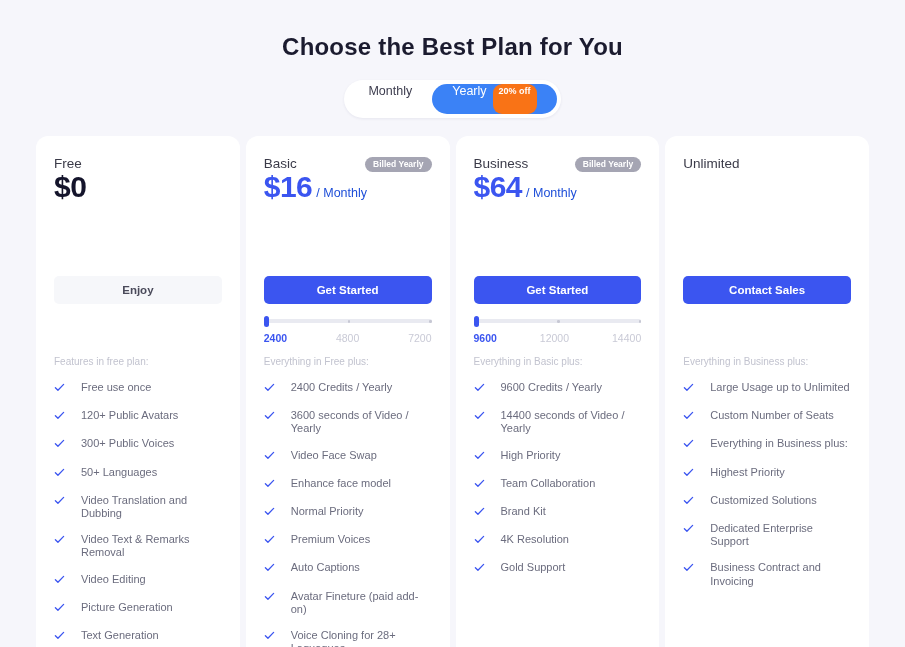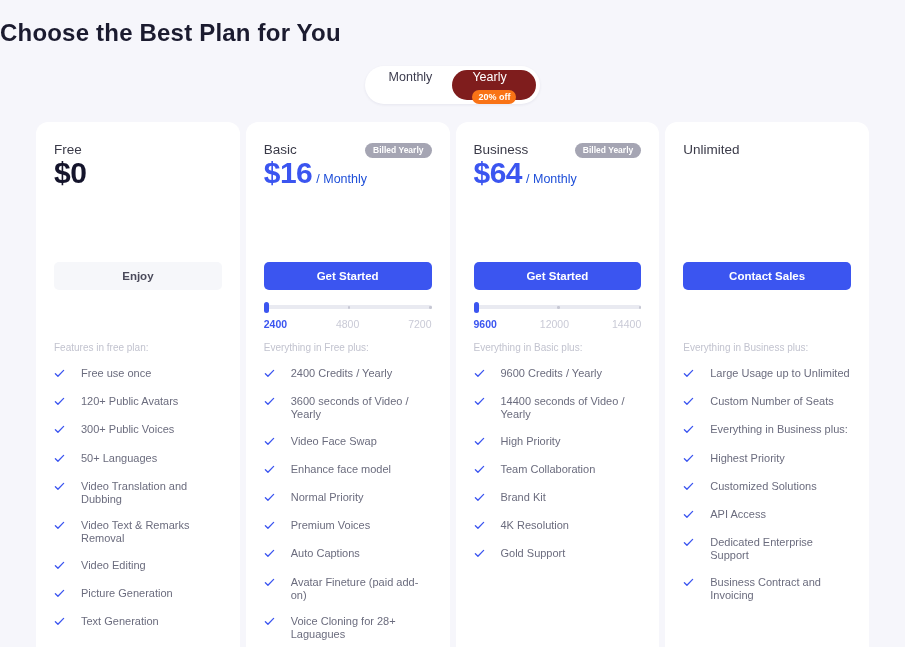--- a/index.html
+++ b/index.html
@@ -5,46 +5,46 @@
   * { box-sizing: border-box; margin: 0; padding: 0; }
   html, body {
     width: 905px; height: 647px;
     background: #f6f6fb;
     font-family: "Liberation Sans", sans-serif;
     overflow: hidden;
   }
   .page { position: relative; width: 905px; height: 647px; }
 
   .page-title {
-    text-align: left;
+    text-align: center;
     font-size: 24px;
     font-weight: bold;
     color: #1b1b2f;
     letter-spacing: .2px;
-    padding-top: 19px;
+    padding-top: 33px;
   }
 
   
   .toggle-wrap { display: flex; justify-content: center; margin-top: 19px; }
   .toggle {
     display: flex; align-items: center;
     background: #ffffff;
     border-radius: 22px;
     padding: 4px;
     height: 38px;
     box-shadow: 0 1px 3px rgba(30,30,80,.07);
   }
   .toggle-opt {
     display: flex; gap: 6px;
     height: 30px; padding: 0 20px;
     border-radius: 16px;
     font-size: 12.5px; color: #3c3c4e;
     cursor: pointer; white-space: nowrap;
   }
-  .toggle-opt.active { background: #7f1d1d; color: #fff; font-weight: normal; flex-direction: column; }
+  .toggle-opt.active { background: #3b82f6; color: #fff; font-weight: normal; }
   .off-badge {
     background: #f97316; color: #fff;
     font-size: 9px; font-weight: bold;
     border-radius: 9px; padding: 2.5px 6px 2.5px 6px;
     line-height: 1;
   }
 
   
   .cards {
     display: flex;
@@ -414,26 +414,20 @@
           <li class="feat">
             <span class="check"><svg width="11" height="11" viewBox="0 0 12 12" fill="none">
                 <path d="M1.5 6.2 L4.3 9 L10.5 2.6" stroke="#3b55f0" stroke-width="1.4" stroke-linecap="round" stroke-linejoin="round"></path>
               </svg></span>
             <span><span class="feat-text">Customized Solutions</span></span>
           </li>
           <li class="feat">
             <span class="check"><svg width="11" height="11" viewBox="0 0 12 12" fill="none">
                 <path d="M1.5 6.2 L4.3 9 L10.5 2.6" stroke="#3b55f0" stroke-width="1.4" stroke-linecap="round" stroke-linejoin="round"></path>
               </svg></span>
-            <span><span class="feat-text">API Access</span></span>
-          </li>
-          <li class="feat">
-            <span class="check"><svg width="11" height="11" viewBox="0 0 12 12" fill="none">
-                <path d="M1.5 6.2 L4.3 9 L10.5 2.6" stroke="#3b55f0" stroke-width="1.4" stroke-linecap="round" stroke-linejoin="round"></path>
-              </svg></span>
             <span><span class="feat-text">Dedicated Enterprise Support</span></span>
           </li>
           <li class="feat">
             <span class="check"><svg width="11" height="11" viewBox="0 0 12 12" fill="none">
                 <path d="M1.5 6.2 L4.3 9 L10.5 2.6" stroke="#3b55f0" stroke-width="1.4" stroke-linecap="round" stroke-linejoin="round"></path>
               </svg></span>
             <span><span class="feat-text">Business Contract and Invoicing</span></span>
           </li>
         </ul>
       </div>

